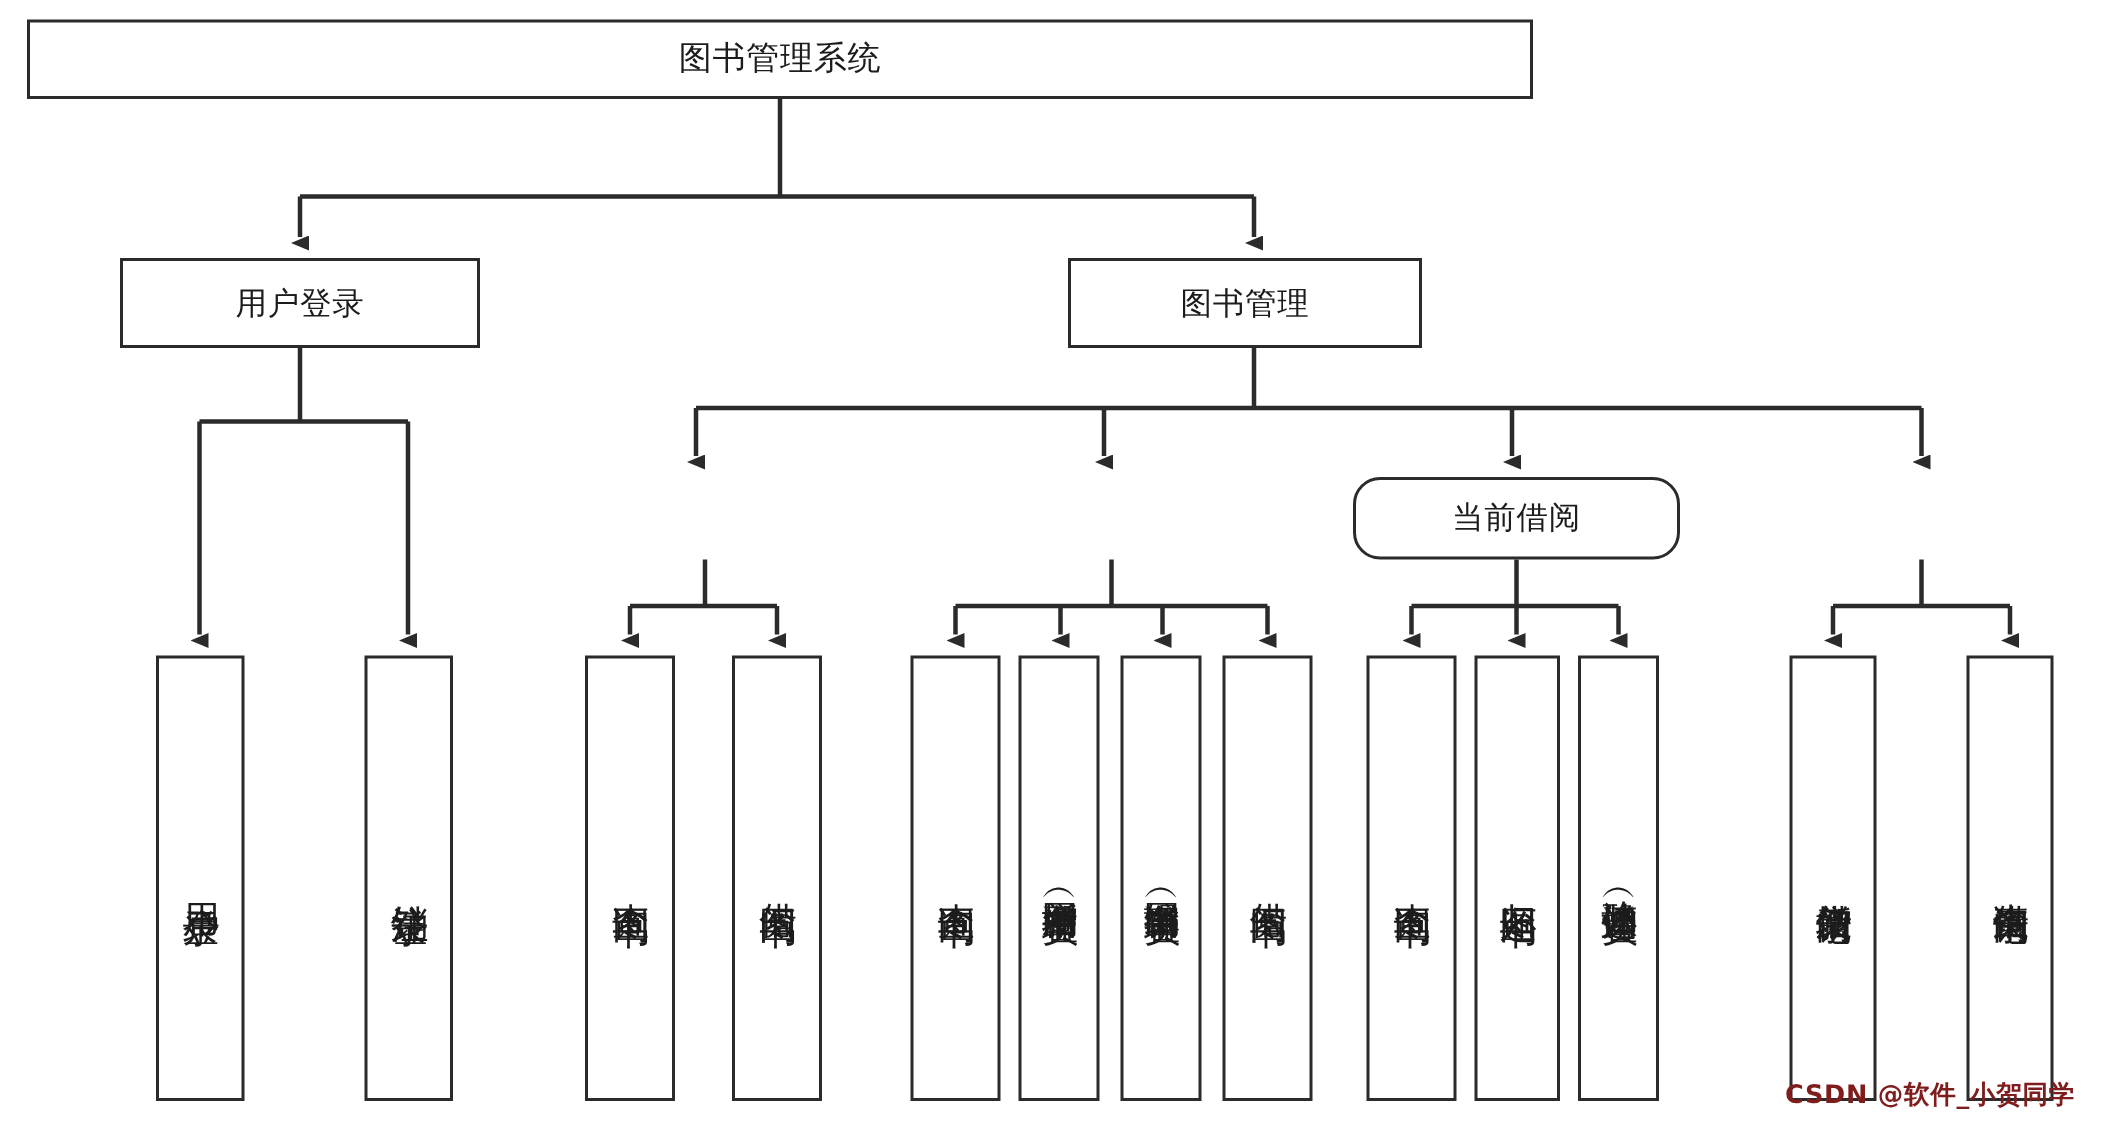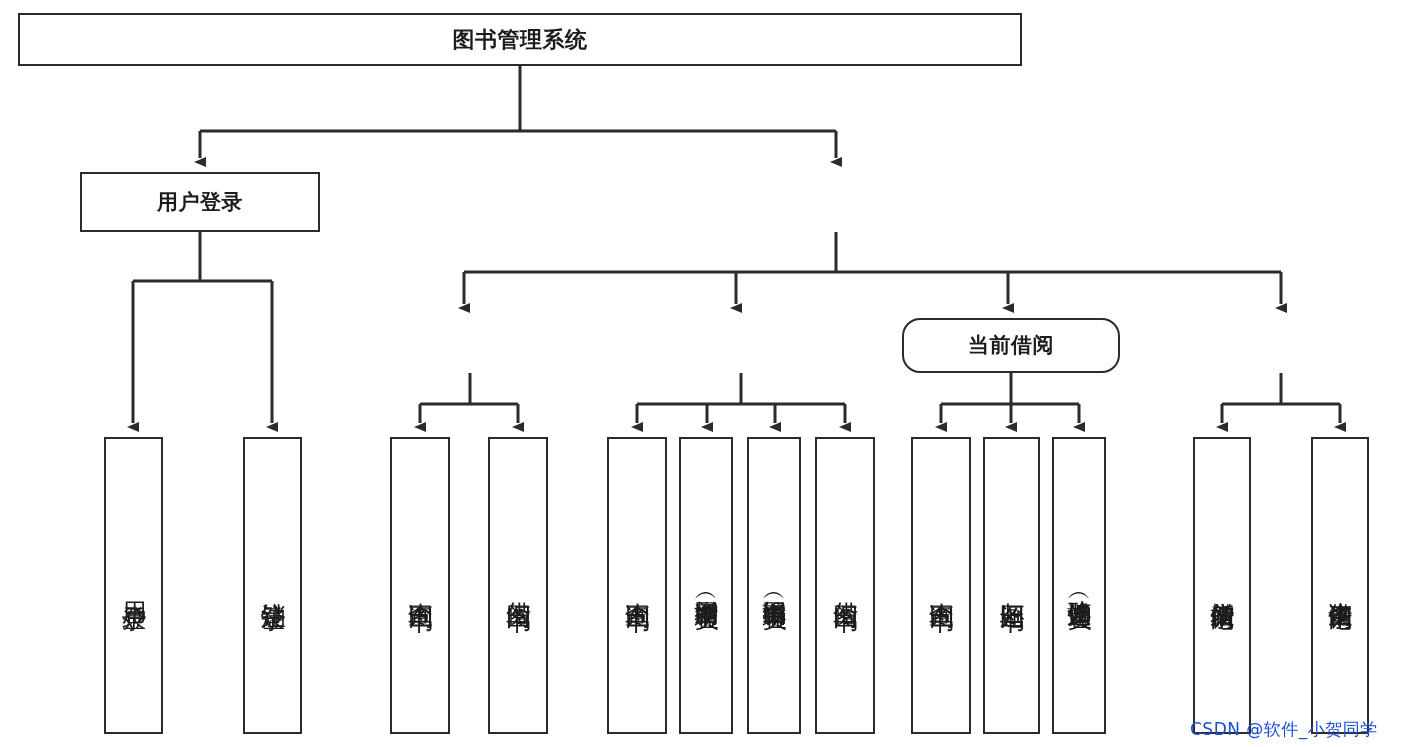--- a/index.html
+++ b/index.html
@@ -38,21 +38,20 @@
   }
   .node .label {
     display: block;
     line-height: 1.16;
     letter-spacing: 0.5px;
   }
   
   .node.h .label {
     font-size: 21px;
     white-space: nowrap;
-    font-weight: bold;
   }
   .node.root .label {
     font-size: 22px;
   }
   
   .node.v {
     align-items: center;
     justify-content: center;
   }
   .node.v .label {
@@ -63,23 +62,24 @@
     letter-spacing: 2px;
     white-space: nowrap;
   }
   .node.v.narrow .label {
     font-size: 24px;
     letter-spacing: 1px;
   }
   .watermark {
     position: absolute;
     font-size: 17px;
-    color: #1d4ed8;
+    color: #7f1d1d;
     white-space: nowrap;
     letter-spacing: 0.5px;
+    font-weight: bold;
   }
 </style>
 </head>
 <body>
 
 <div id="canvas">
 
   <svg id="connectors" viewBox="0 0 1405 747" xmlns="http://www.w3.org/2000/svg">
     <defs>
       <marker id="arrow" markerWidth="10" markerHeight="12" refX="1" refY="6" orient="auto" markerUnits="userSpaceOnUse">
@@ -132,20 +132,23 @@
     </g>
   </svg>
 
   <div class="node h root" style="left:18px; top:13px; width:1004px; height:53px;">
     <span class="label">图书管理系统</span>
   </div>
 
   <div class="node h" style="left:80px; top:172px; width:240px; height:60px;">
     <span class="label">用户登录</span>
   </div>
+  <div class="node h" style="left:712px; top:172px; width:236px; height:60px;">
+    <span class="label">图书管理</span>
+  </div>
 
   <div class="node h" style="left:902px; top:318px; width:218px; height:55px;border-radius:18px;">
     <span class="label">当前借阅</span>
   </div>
 
   <div class="node v" style="left:104px; top:437px; width:59px; height:297px;">
     <span class="label">用户登录</span>
   </div>
   <div class="node v" style="left:243px; top:437px; width:59px; height:297px;">
     <span class="label">注销登录</span>

